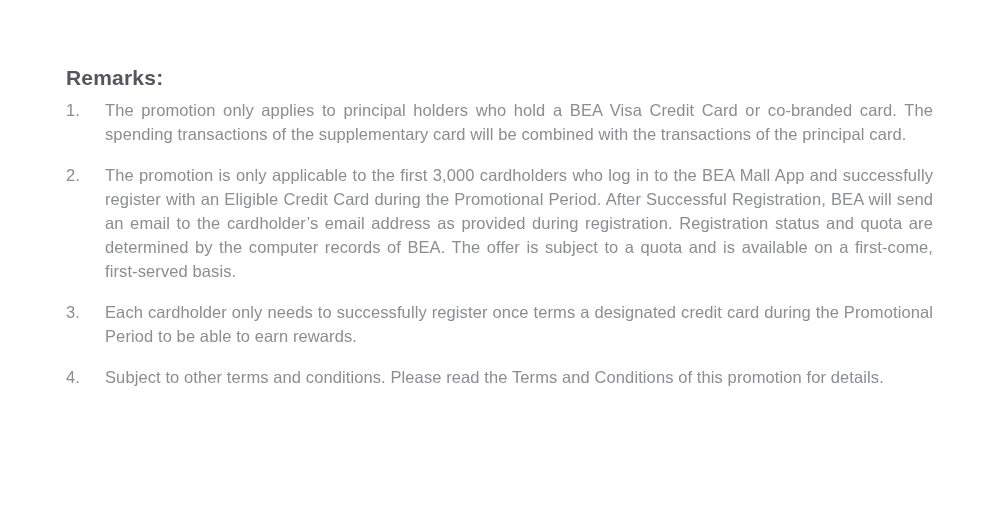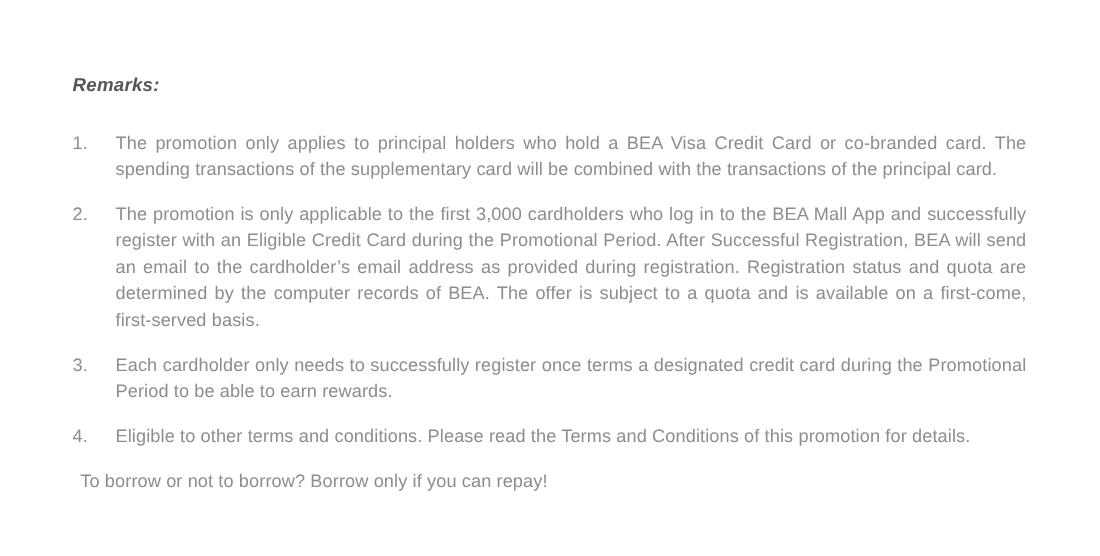--- a/index.html
+++ b/index.html
@@ -15,27 +15,26 @@
     font-family: "Liberation Sans", sans-serif;
     overflow: hidden;
   }
   .page {
     width: 1000px;
     height: 505px;
     padding: 66px 67px 0 66px;
     background: var(--background);
   }
   .remarks-heading {
-    font-size: 17px;
+    font-size: 21px;
     font-weight: 700;
     line-height: 24px;
     color: var(--heading);
     letter-spacing: 0.2px;
-    margin-bottom: 28px;
-    font-style: italic;
+    margin-bottom: 8px;
   }
   .remarks-list {
     list-style: none;
   }
   .list-item {
     display: flex;
     align-items: flex-start;
     margin-bottom: 17px;
     font-size: 16.5px;
     line-height: 24px;
@@ -79,20 +78,19 @@
       <span class="list-item-text">The promotion is only applicable to the first 3,000 cardholders who log in to the BEA Mall App and successfully register with an Eligible Credit Card during the Promotional Period. After Successful Registration, BEA will send an email to the cardholder’s email address as provided during registration. Registration status and quota are determined by the computer records of BEA. The offer is subject to a quota and is available on a first-come, first-served basis.</span>
     </li>
 
     <li class="list-item">
       <span class="list-item-number">3.</span>
       <span class="list-item-text">Each cardholder only needs to successfully register once terms a designated credit card during the Promotional Period to be able to earn rewards.</span>
     </li>
 
     <li class="list-item">
       <span class="list-item-number">4.</span>
-      <span class="list-item-text">Eligible to other terms and conditions. Please read the Terms and Conditions of this promotion for details.</span>
+      <span class="list-item-text">Subject to other terms and conditions. Please read the Terms and Conditions of this promotion for details.</span>
     </li>
 
   </ol>
 
-  <p class="lending-warning">To borrow or not to borrow? Borrow only if you can repay!</p>
 
 </div>
 
 </body></html>

